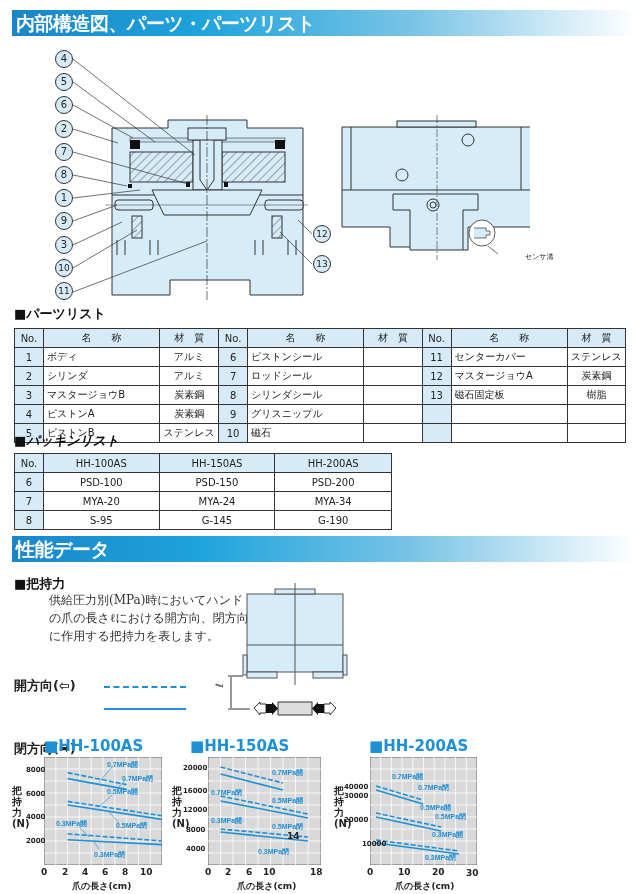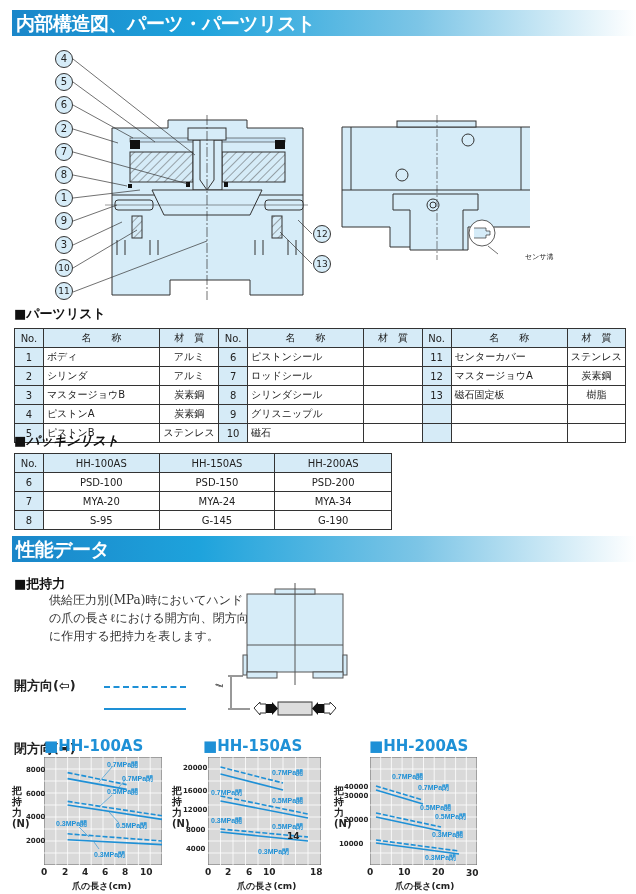--- a/index.html
+++ b/index.html
@@ -316,21 +316,21 @@
 <div class="tick" style="left:26px;top:813px;">4000</div>
 <div class="tick" style="left:26px;top:837px;">2000</div>
 <div class="xtick" style="left:41px;top:867px;">0</div>
 <div class="xtick" style="left:62px;top:867px;">2</div>
 <div class="xtick" style="left:82px;top:867px;">4</div>
 <div class="xtick" style="left:102px;top:867px;">6</div>
 <div class="xtick" style="left:122px;top:867px;">8</div>
 <div class="xtick" style="left:140px;top:867px;">10</div>
 <div class="xlab" style="left:72px;top:880px;">爪の長さ(cm)</div>
 
-<div class="chart-title" style="left:203px;top:737px;">■HH-150AS</div>
+<div class="chart-title" style="left:190px;top:737px;">■HH-150AS</div>
 <svg class="chart-box" style="left:208px;top:757px;" width="113" height="108" viewBox="0 0 113 108">
   <rect x="0" y="0" width="113" height="108" fill="#d9d9d9" stroke="#666"></rect>
   <g stroke="#fff" stroke-width="0.8">
     <line x1="12.5" y1="0" x2="12.5" y2="108"></line>
       <line x1="25" y1="0" x2="25" y2="108"></line>
       <line x1="37.5" y1="0" x2="37.5" y2="108"></line>
       <line x1="50" y1="0" x2="50" y2="108"></line>
       <line x1="62.5" y1="0" x2="62.5" y2="108"></line>
       <line x1="75" y1="0" x2="75" y2="108"></line>
       <line x1="87.5" y1="0" x2="87.5" y2="108"></line>
@@ -411,18 +411,18 @@
     <text x="50" y="53">0.5MPa開</text>
     <text x="65" y="62">0.5MPa閉</text>
     <text x="62" y="80">0.3MPa開</text>
     <text x="55" y="103">0.3MPa閉</text>
   </g>
 </svg>
 <div class="ylab" style="left:334px;top:785px;">把持力(N)</div>
 <div class="tick" style="left:344px;top:767px;margin-top:16px;">40000</div>
 <div class="tick" style="left:344px;top:792px;">30000</div>
 <div class="tick" style="left:344px;top:816px;">20000</div>
-<div class="tick" style="left:339px;top:840px;">10000</div>
+<div class="tick" style="left:362px;top:840px;">10000</div>
 <div class="xtick" style="left:367px;top:867px;">0</div>
 <div class="xtick" style="left:398px;top:867px;">10</div>
 <div class="xtick" style="left:432px;top:867px;">20</div>
 <div class="xtick" style="left:466px;top:868px;">30</div>
 <div class="xlab" style="left:395px;top:880px;">爪の長さ(cm)</div>
 
 </body></html>

